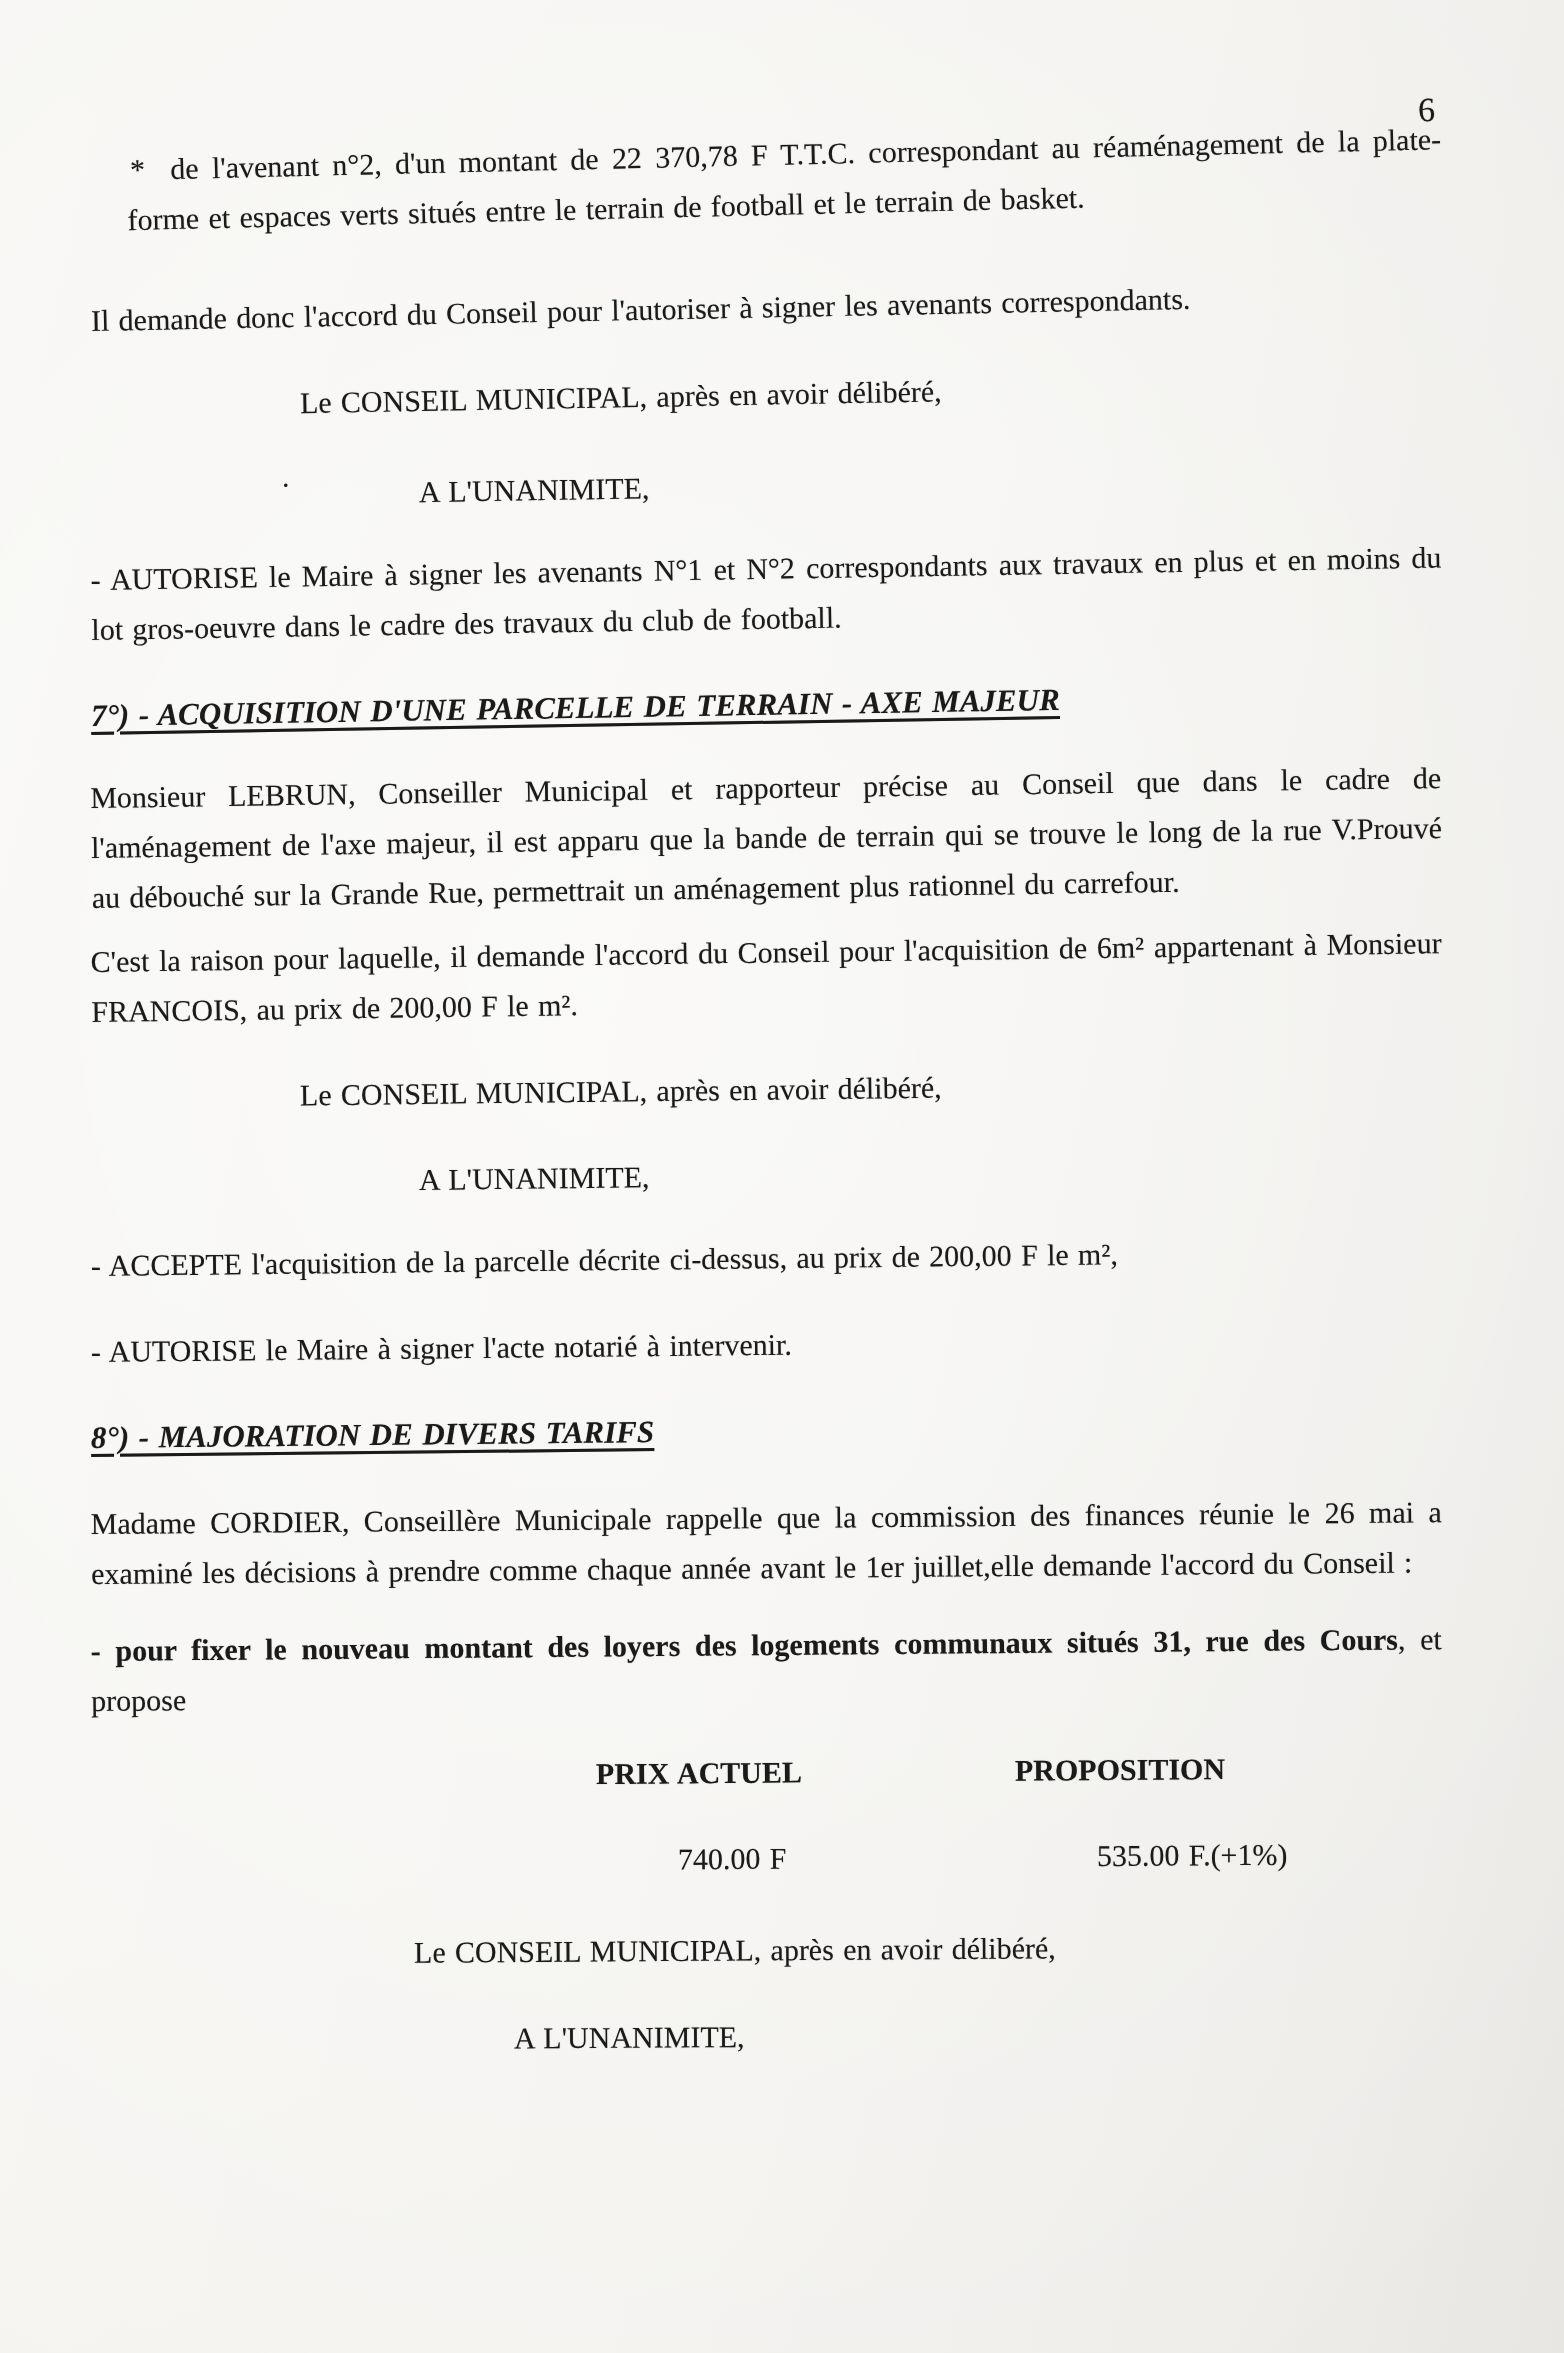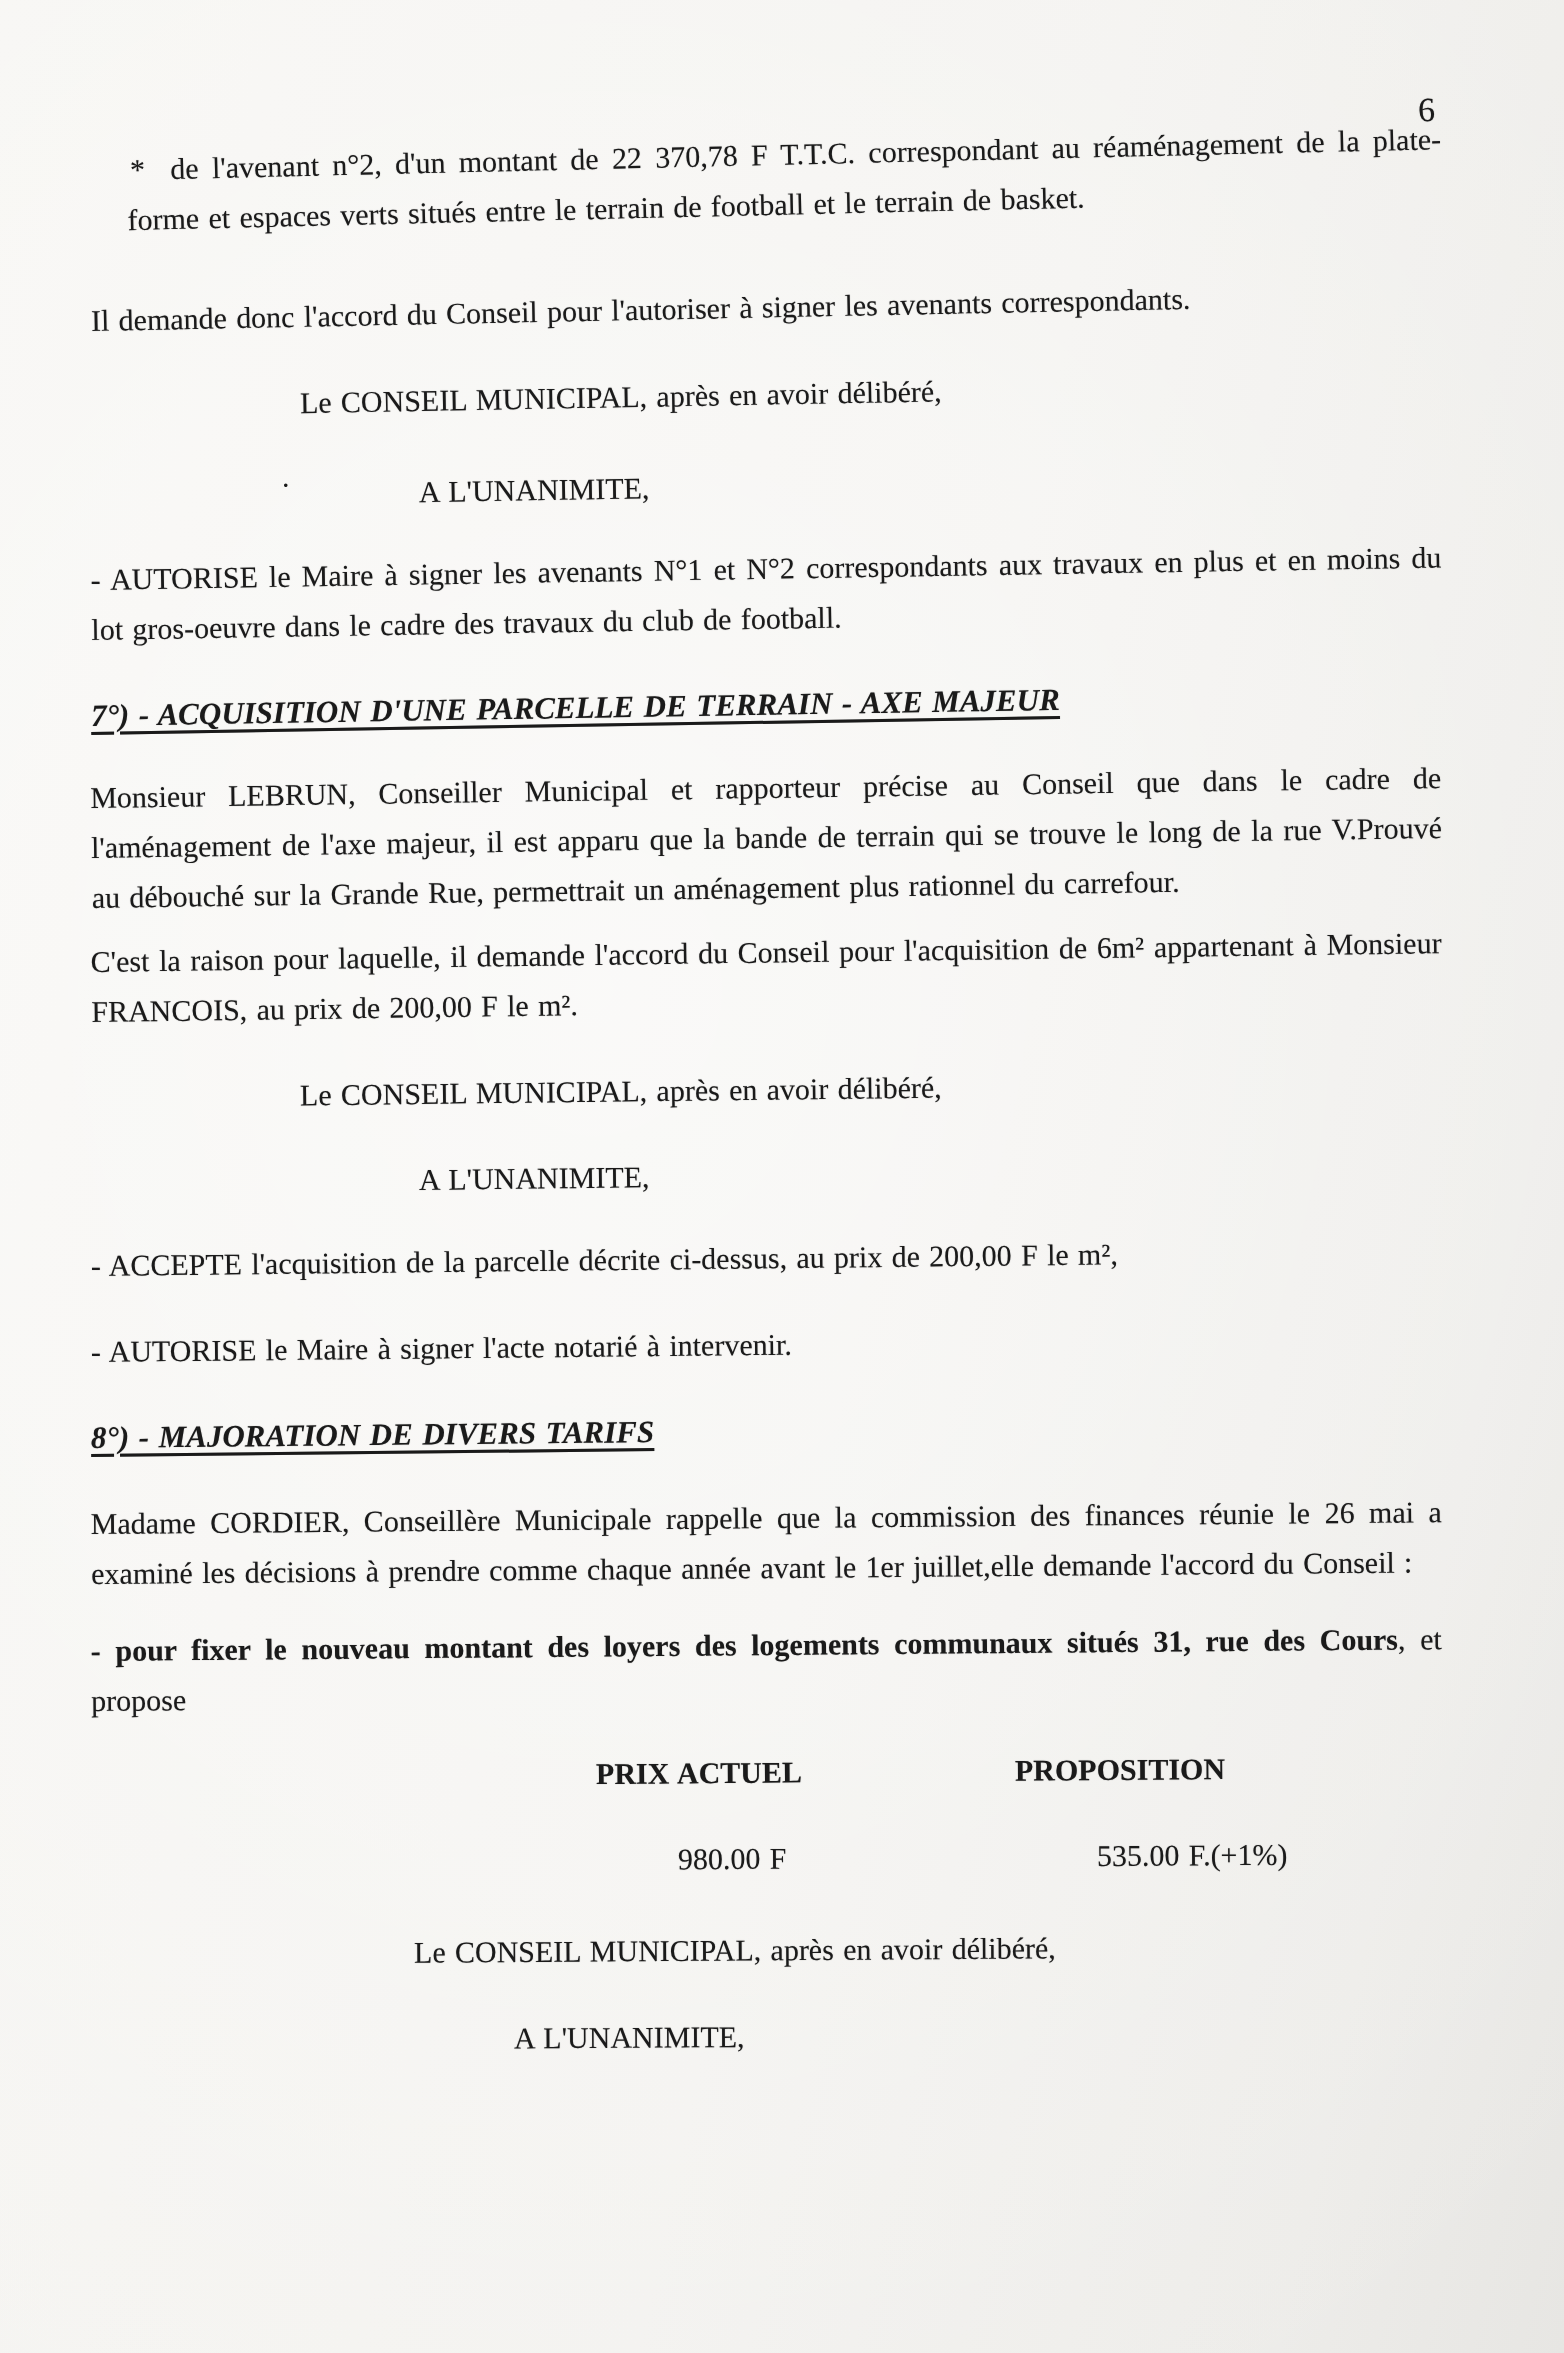--- a/index.html
+++ b/index.html
@@ -114,21 +114,21 @@
 
     <p class="blk just m40" style="--r:-0.5deg">Madame CORDIER, Conseillère Municipale rappelle que la commission des finances réunie le 26 mai a examiné les décisions à prendre comme chaque année avant le 1er juillet,elle demande l'accord du Conseil :</p>
 
     <p class="blk just m30" style="--r:-0.5deg"><span class="bold">- pour fixer le nouveau montant des loyers des logements communaux situés 31, rue des Cours</span><span>, et propose</span></p>
 
     <div class="blk table-row m30" style="--r:-0.45deg">
       <span class="cell-h1">PRIX ACTUEL</span>
       <span class="cell-h2">PROPOSITION</span>
     </div>
     <div class="blk table-row m40" style="--r:-0.45deg">
-      <span class="cell-v1">980.00 F</span>
+      <span class="cell-v1">740.00 F</span>
       <span class="cell-v2">535.00 F.(+1%)</span>
     </div>
 
     <p class="blk m45 indent-delib-3" style="--r:-0.4deg">Le CONSEIL MUNICIPAL, après en avoir délibéré,</p>
 
     <p class="blk m40 indent-unan-3" style="--r:-0.35deg">A L'UNANIMITE,</p>
   </div>
 
   <div class="stray-mark">.</div>
 

